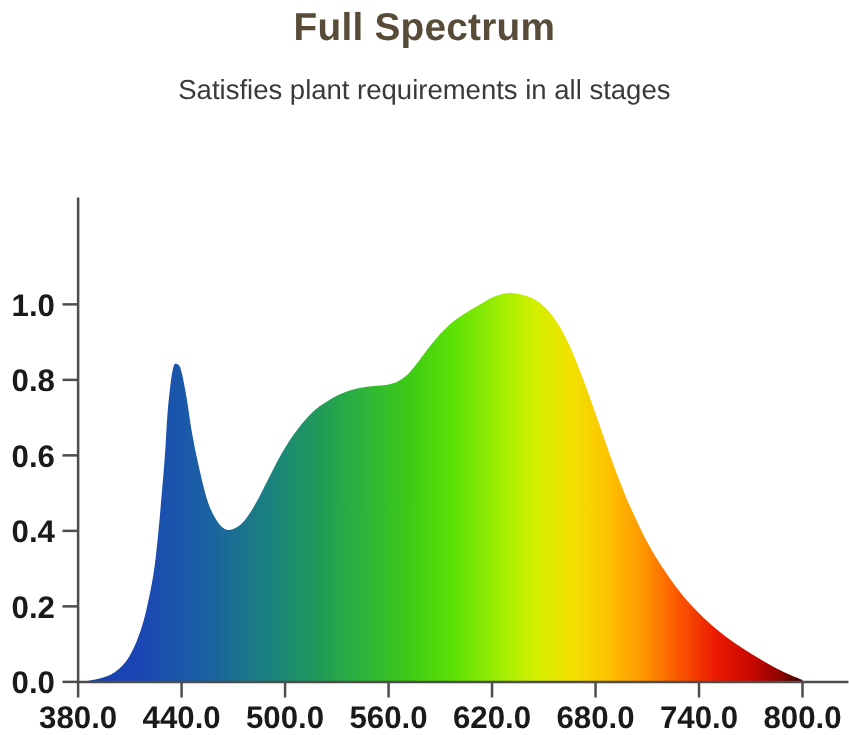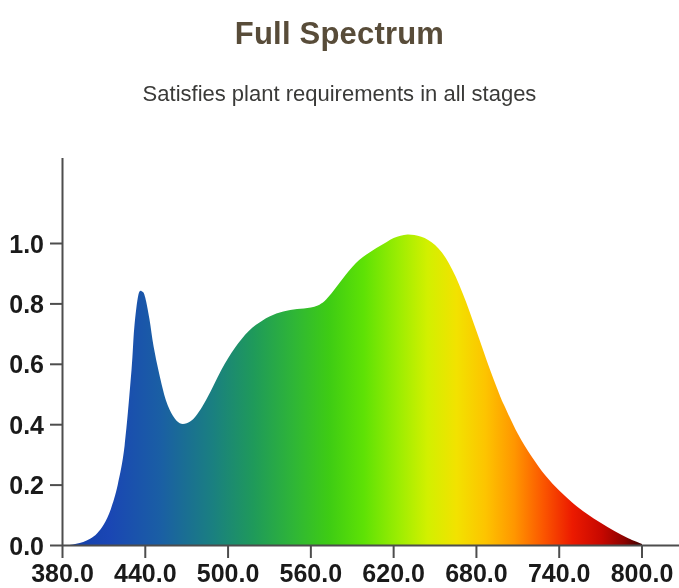--- a/index.html
+++ b/index.html
@@ -22,29 +22,29 @@
   }
   #header {
     position: absolute;
     left: 0;
     top: 0;
     width: 679px;
     text-align: center;
   }
   #chart-title {
     margin: 0;
-    padding-top: 16px;
+    padding-top: 4px;
     font-size: 31px;
     font-weight: bold;
     color: #584c39;
     letter-spacing: 0.2px;
     font-family: "Liberation Sans", sans-serif;
   }
   #chart-subtitle {
-    margin: 12px;
+    margin: 2px;
     padding-top: 17px;
     font-size: 22px;
     font-weight: normal;
     color: #3a3a38;
     font-family: "Liberation Sans", sans-serif;
   }
   #plot-wrap {
     position: absolute;
     left: 0;
     top: 0;

